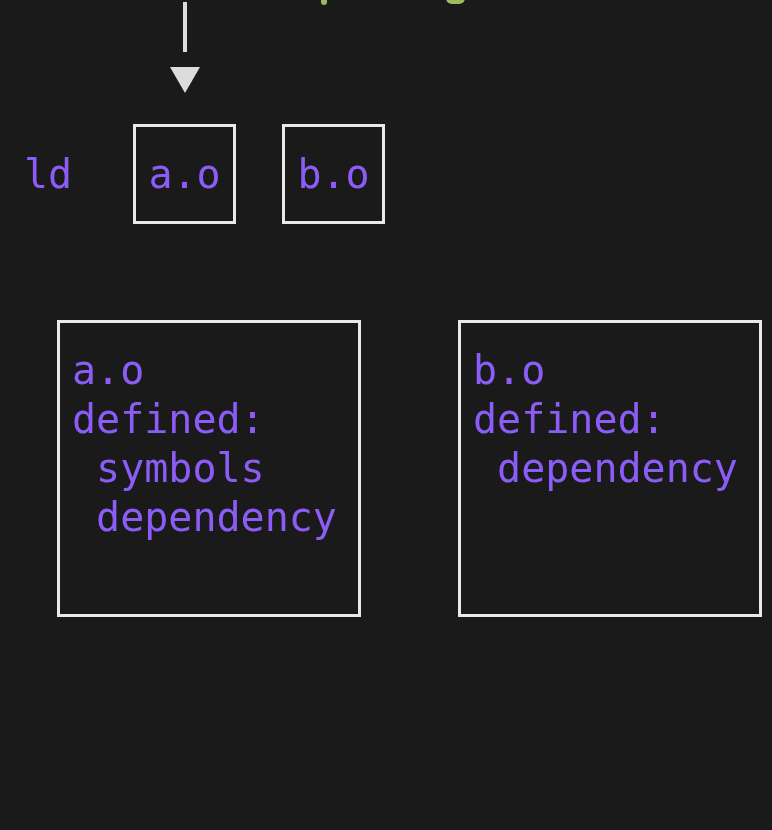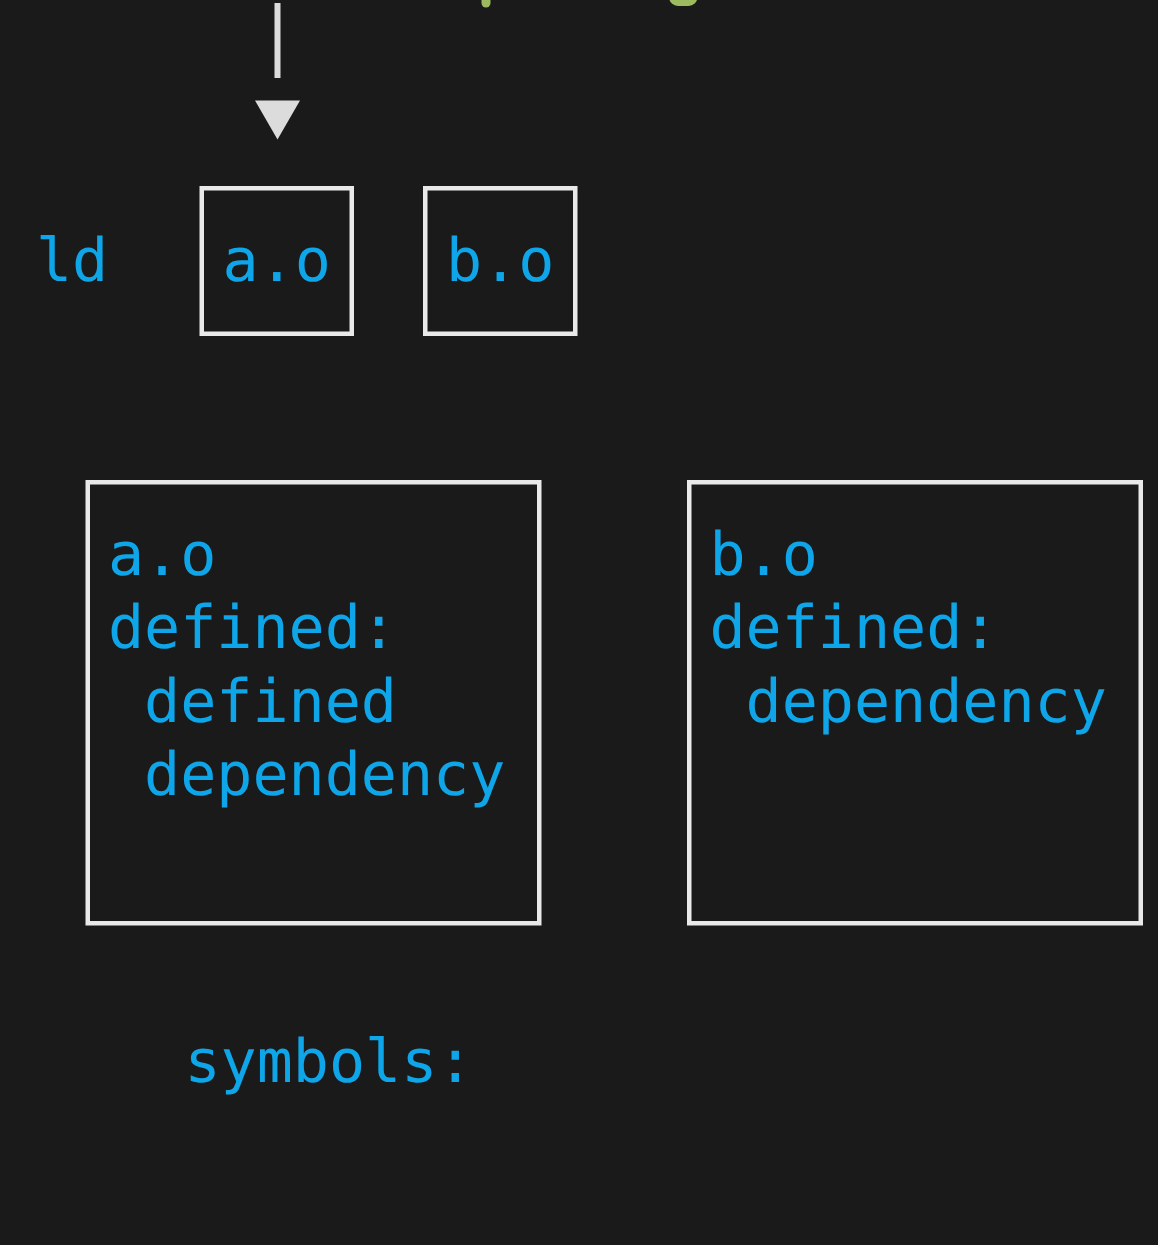--- a/index.html
+++ b/index.html
@@ -7,21 +7,21 @@
     padding: 0;
     background: #1a1a1a;
   }
   .canvas {
     position: relative;
     width: 772px;
     height: 830px;
     background: #1a1a1a;
     overflow: hidden;
     font-family: "DejaVu Sans Mono", "Liberation Mono", monospace;
-    color: #0ea5e9;
+    color: #8b5cf6;
   }
   
   .arrow-line {
     position: absolute;
     left: 183px;
     top: 2px;
     width: 4px;
     height: 50px;
     background: #dcdcdc;
   }
@@ -117,25 +117,24 @@
   <div class="obj-box a">
     <span>a.o</span>
   </div>
   <div class="obj-box b">
     <span>b.o</span>
   </div>
 
   <div class="table-box left">
     <div class="table-line">a.o</div>
     <div class="table-line">defined:</div>
-    <div class="table-line"> defined</div>
+    <div class="table-line"> symbols</div>
     <div class="table-line"> dependency</div>
   </div>
 
   <div class="table-box right">
     <div class="table-line">b.o</div>
     <div class="table-line">defined:</div>
     <div class="table-line"> dependency</div>
   </div>
 
-  <div class="symbols-label">symbols:</div>
 
 </div>
 
 </body></html>

